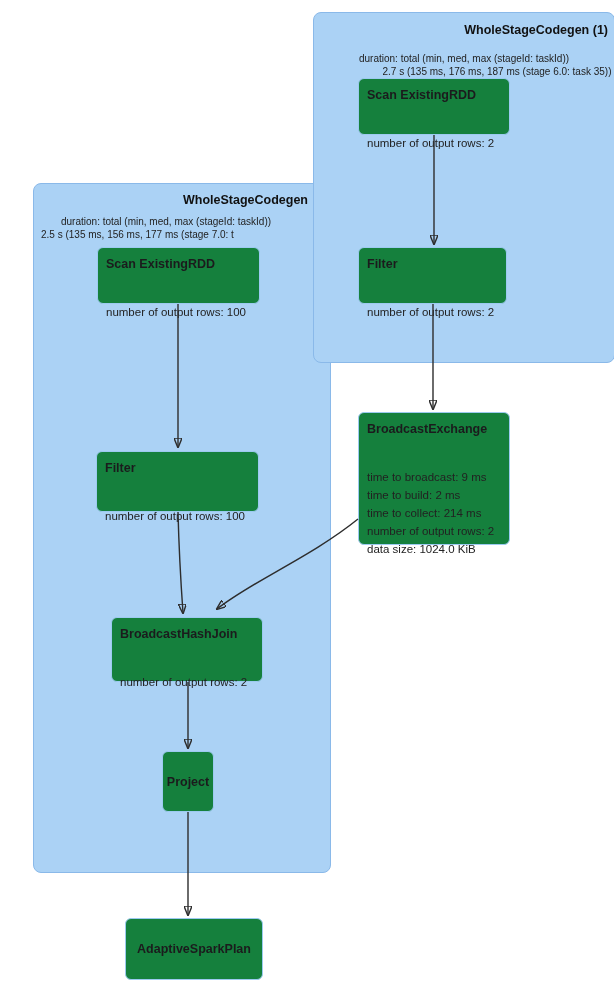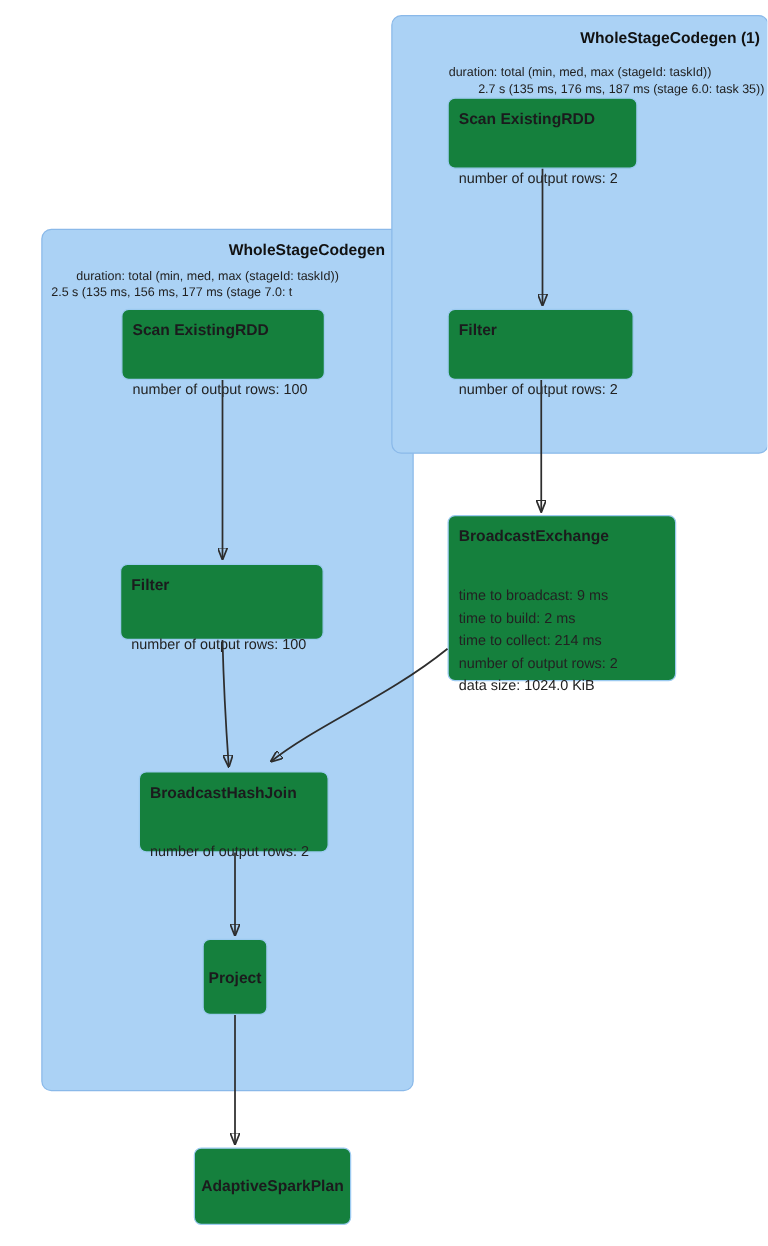--- a/index.html
+++ b/index.html
@@ -22,26 +22,26 @@
     position:absolute;background:#15803d;border:1px solid #9ccaf0;border-radius:6px;
     box-sizing:border-box;padding:9px 8px;z-index:3;
   }
   .node-name{font-size:12.5px;font-weight:bold;line-height:14px;white-space:nowrap;color:#1b1b1d;}
   .node-metrics{margin-top:32px;font-size:11.5px;line-height:18px;white-space:nowrap;color:#222;}
   .node.label-only{display:flex;align-items:center;justify-content:center;padding:9px;}
   #wsc2{left:33px;top:183px;width:298px;height:690px;z-index:1;}
   #wsc1{left:297px;top:12px;width:302px;height:351px;z-index:2;margin-left:16px;}
   #node-scan1{left:358px;top:78px;width:152px;height:57px;}
   #node-filter1{left:358px;top:247px;width:149px;height:57px;}
-  #node-bx{left:358px;top:412px;width:183px;height:133px;}
+  #node-bx{left:358px;top:412px;width:152px;height:133px;}
   #node-scan2{left:97px;top:247px;width:163px;height:57px;}
   #node-filter2{left:96px;top:451px;width:163px;height:61px;}
   #node-bhj{left:111px;top:617px;width:152px;height:65px;}
   #node-project{left:162px;top:751px;width:52px;height:61px;}
-  #node-asp{left:125px;top:918px;width:126px;height:62px;margin-left:30px;}
+  #node-asp{left:125px;top:918px;width:138px;height:62px;}
   #edges{position:absolute;left:0;top:0;width:614px;height:997px;z-index:4;pointer-events:none;}
   #edges path{stroke:#2d2d2d;stroke-width:1.4;fill:none;}
 </style>
 </head>
 <body>
 
 <div class="canvas">
 
   <div class="cluster" id="wsc2">
     <div class="cluster-title" style="left:149px;top:9px;">WholeStageCodegen</div>

